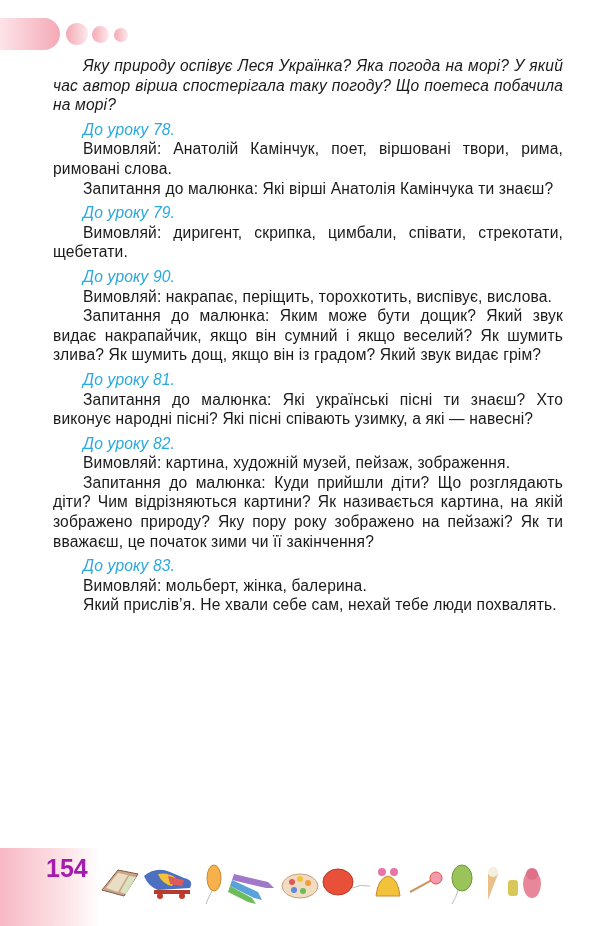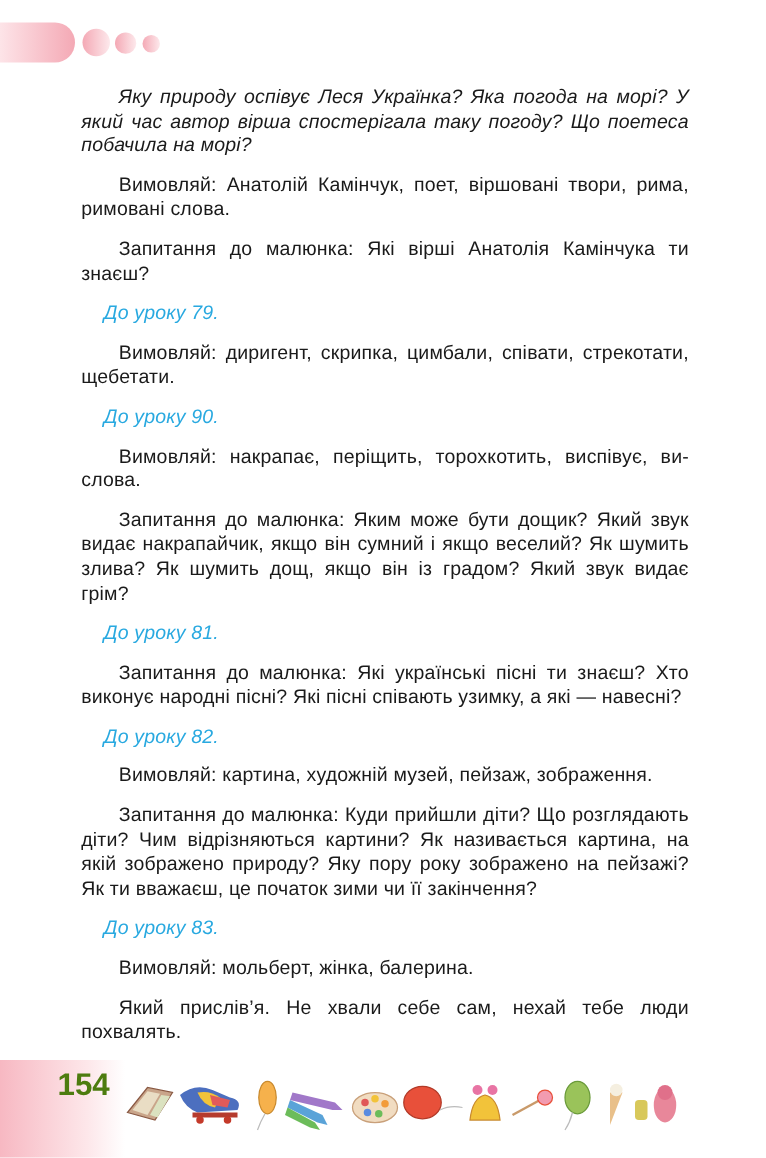--- a/index.html
+++ b/index.html
@@ -18,54 +18,55 @@
   }
   .top-dot { position: absolute; border-radius: 50%; }
   .dot1 { left: 66px; top: 5px; width: 22px; height: 22px; background: linear-gradient(to right, #f4a9b5, #fde9ec); }
   .dot2 { left: 92px; top: 8px; width: 17px; height: 17px; background: linear-gradient(to right, #f4a9b5, #fde9ec); }
   .dot3 { left: 114px; top: 10px; width: 14px; height: 14px; background: linear-gradient(to right, #f4a9b5, #fde9ec); }
 
   .content {
     position: absolute; left: 53px; top: 56px; width: 510px;
     font-size: 15.6px; line-height: 19.6px; letter-spacing: 0.15px;
   }
-  .para { margin: 12px; text-align: justify; text-indent: 30px; }
+  .para { margin: 0; text-align: justify; text-indent: 30px; }
   .intro { font-style: italic; }
   .lesson-heading {
     margin: 5px 0 0 0; padding-left: 30px;
     font-style: italic; color: #29a9e0;
   }
   .bold-lead { font-weight: normal; }
 
   
   .bottom-band {
     position: absolute; left: 0; top: 848px; width: 100px; height: 78px;
     background: linear-gradient(to right, #f7b8c2, #fde7ea 70%, #ffffff);
   }
   .page-number {
     position: absolute; left: 46px; top: 854px;
-    font-size: 25px; font-weight: bold; color: #4d7c0f;
+    font-size: 25px; font-weight: bold; color: #a21caf;
     font-family: "Liberation Sans", sans-serif;
   }
   .toy-strip { position: absolute; left: 98px; top: 862px; width: 470px; height: 44px; }
 </style>
 </head>
 <body>
 
 <div class="top-deco">
   <div class="top-bar"></div>
   <div class="top-dot dot1"></div>
   <div class="top-dot dot2"></div>
   <div class="top-dot dot3"></div>
 </div>
 
 <div class="content">
   <p class="para intro">Яку природу оспівує Леся Українка? Яка погода на морі? У який час автор вірша спостерігала таку погоду? Що поетеса побачила на морі?</p>
 
   <div>
+    <p class="lesson-heading">До уроку 78.</p>
     <p class="para"><span class="bold-lead">Вимовляй:</span><span> Анатолій Камінчук, поет, віршовані твори, рима, римовані слова.</span></p>
     <p class="para"><span class="bold-lead">Запитання до малюнка:</span><span> Які вірші Анатолія Камінчука ти знаєш?</span></p>
   </div>
 
   <div>
     <p class="lesson-heading">До уроку 79.</p>
     <p class="para"><span class="bold-lead">Вимовляй:</span><span> диригент, скрипка, цимбали, співати, стрекотати, щебетати.</span></p>
   </div>
 
   <div>

